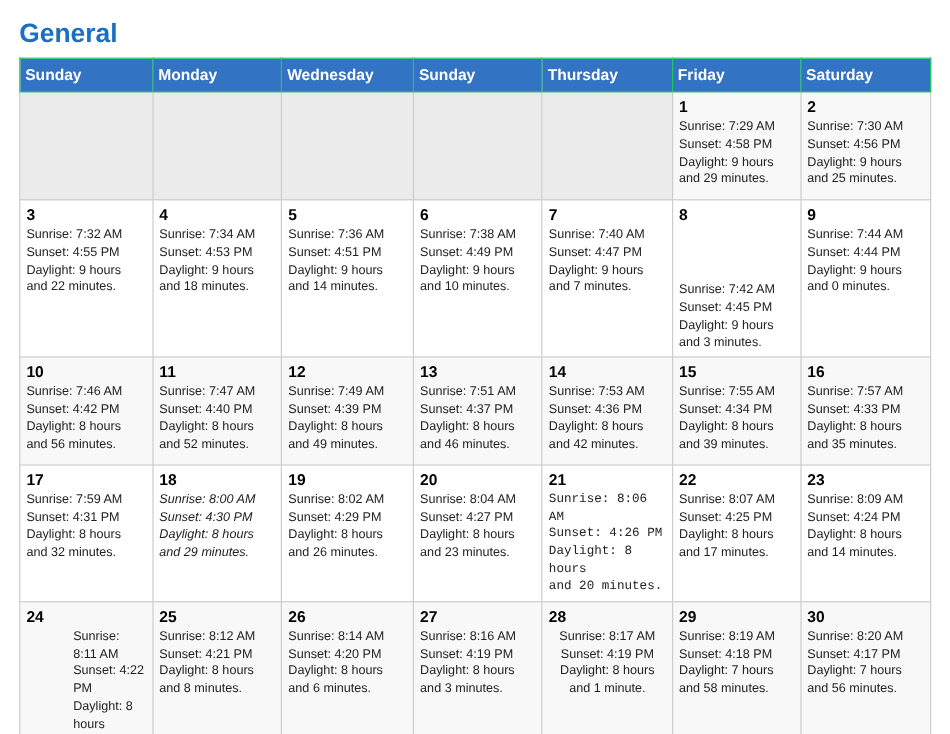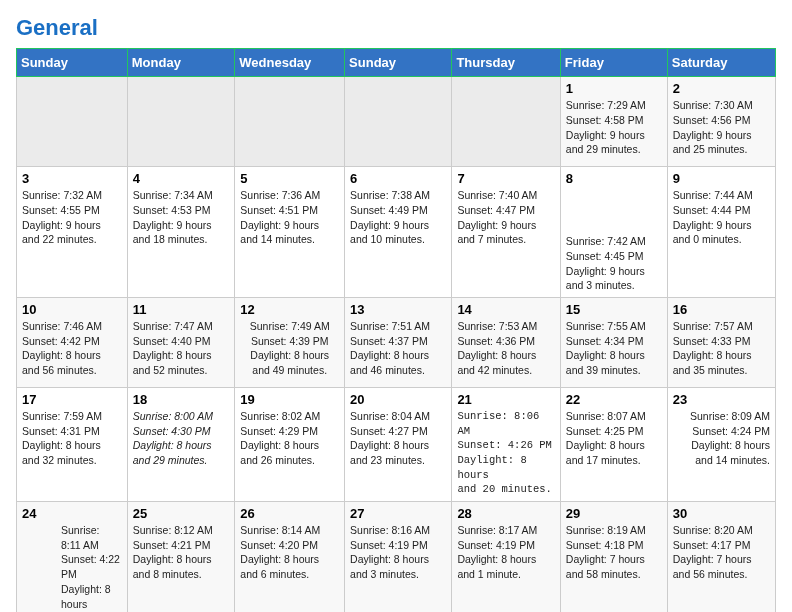--- a/index.html
+++ b/index.html
@@ -198,21 +198,21 @@
         </td>
         <td>
           <span class="day-num">11</span>
           <div class="day-info" style="white-space: pre-line;">Sunrise: 7:47 AM
 Sunset: 4:40 PM
 Daylight: 8 hours
 and 52 minutes.</div>
         </td>
         <td>
           <span class="day-num">12</span>
-          <div class="day-info" style="white-space: pre-line; text-align: center;">Sunrise: 7:49 AM
+          <div class="day-info" style="white-space: pre-line;">Sunrise: 7:49 AM
 Sunset: 4:39 PM
 Daylight: 8 hours
 and 49 minutes.</div>
         </td>
         <td>
           <span class="day-num">13</span>
           <div class="day-info" style="white-space: pre-line;">Sunrise: 7:51 AM
 Sunset: 4:37 PM
 Daylight: 8 hours
 and 46 minutes.</div>
@@ -277,21 +277,21 @@
         </td>
         <td>
           <span class="day-num">22</span>
           <div class="day-info" style="white-space: pre-line;">Sunrise: 8:07 AM
 Sunset: 4:25 PM
 Daylight: 8 hours
 and 17 minutes.</div>
         </td>
         <td>
           <span class="day-num">23</span>
-          <div class="day-info" style="white-space: pre-line; text-align: right;">Sunrise: 8:09 AM
+          <div class="day-info" style="white-space: pre-line;">Sunrise: 8:09 AM
 Sunset: 4:24 PM
 Daylight: 8 hours
 and 14 minutes.</div>
         </td>
       </tr>
       <tr>
         <td>
           <span class="day-num">24</span>
           <div class="day-info" style="white-space: pre-line; margin-left: 39px;">Sunrise: 8:11 AM
 Sunset: 4:22 PM
@@ -314,21 +314,21 @@
         </td>
         <td>
           <span class="day-num">27</span>
           <div class="day-info" style="white-space: pre-line;">Sunrise: 8:16 AM
 Sunset: 4:19 PM
 Daylight: 8 hours
 and 3 minutes.</div>
         </td>
         <td>
           <span class="day-num">28</span>
-          <div class="day-info" style="white-space: pre-line;">Sunrise: 8:17 AM
+          <div class="day-info" style="white-space: pre-line; text-align: center;">Sunrise: 8:17 AM
 Sunset: 4:19 PM
 Daylight: 8 hours
 and 1 minute.</div>
         </td>
         <td>
           <span class="day-num">29</span>
           <div class="day-info" style="white-space: pre-line;">Sunrise: 8:19 AM
 Sunset: 4:18 PM
 Daylight: 7 hours
 and 58 minutes.</div>

